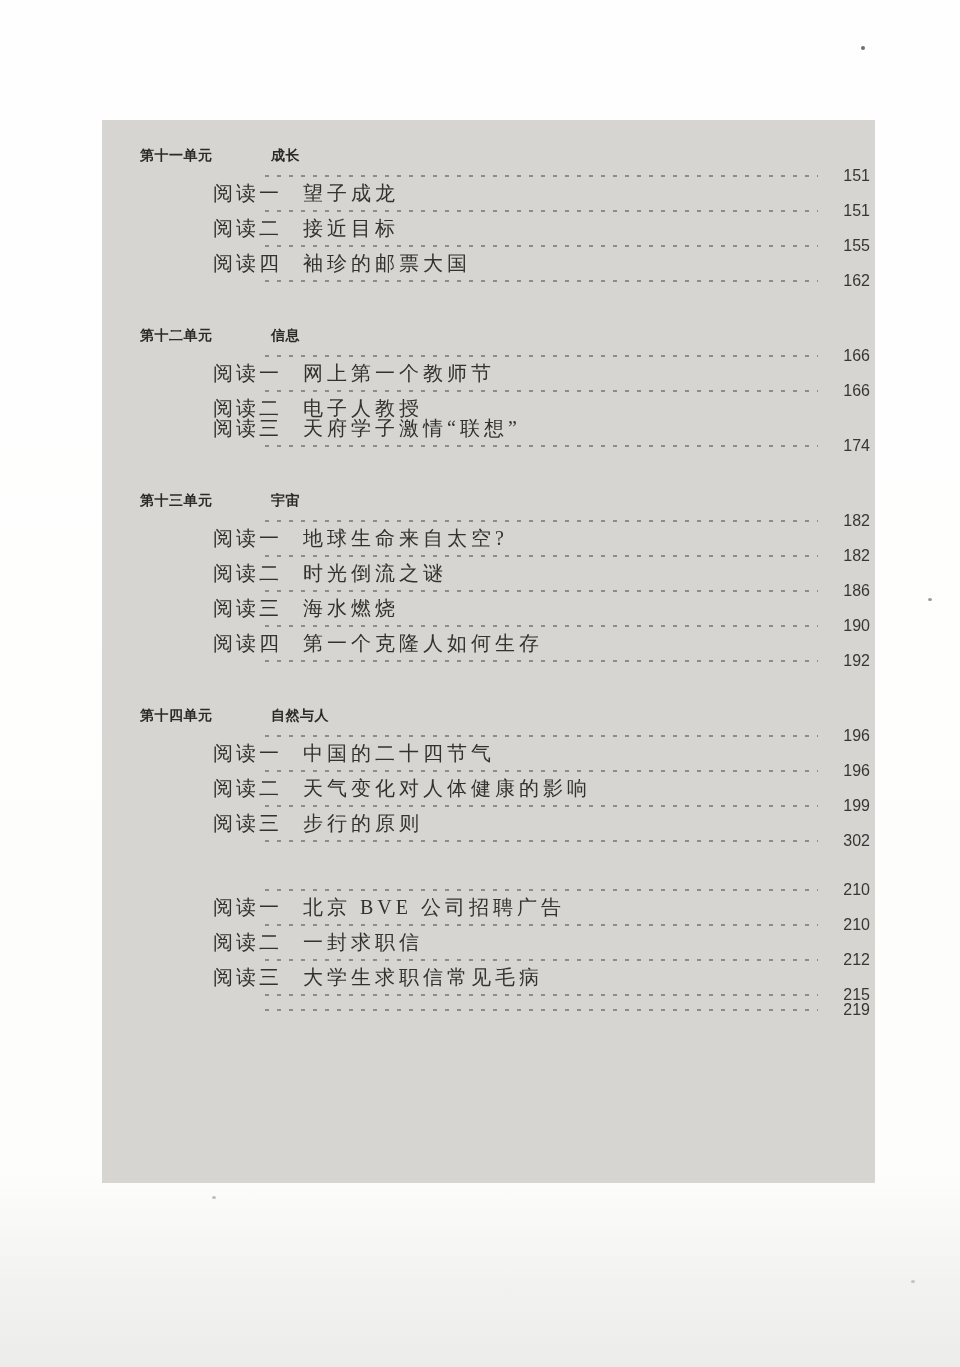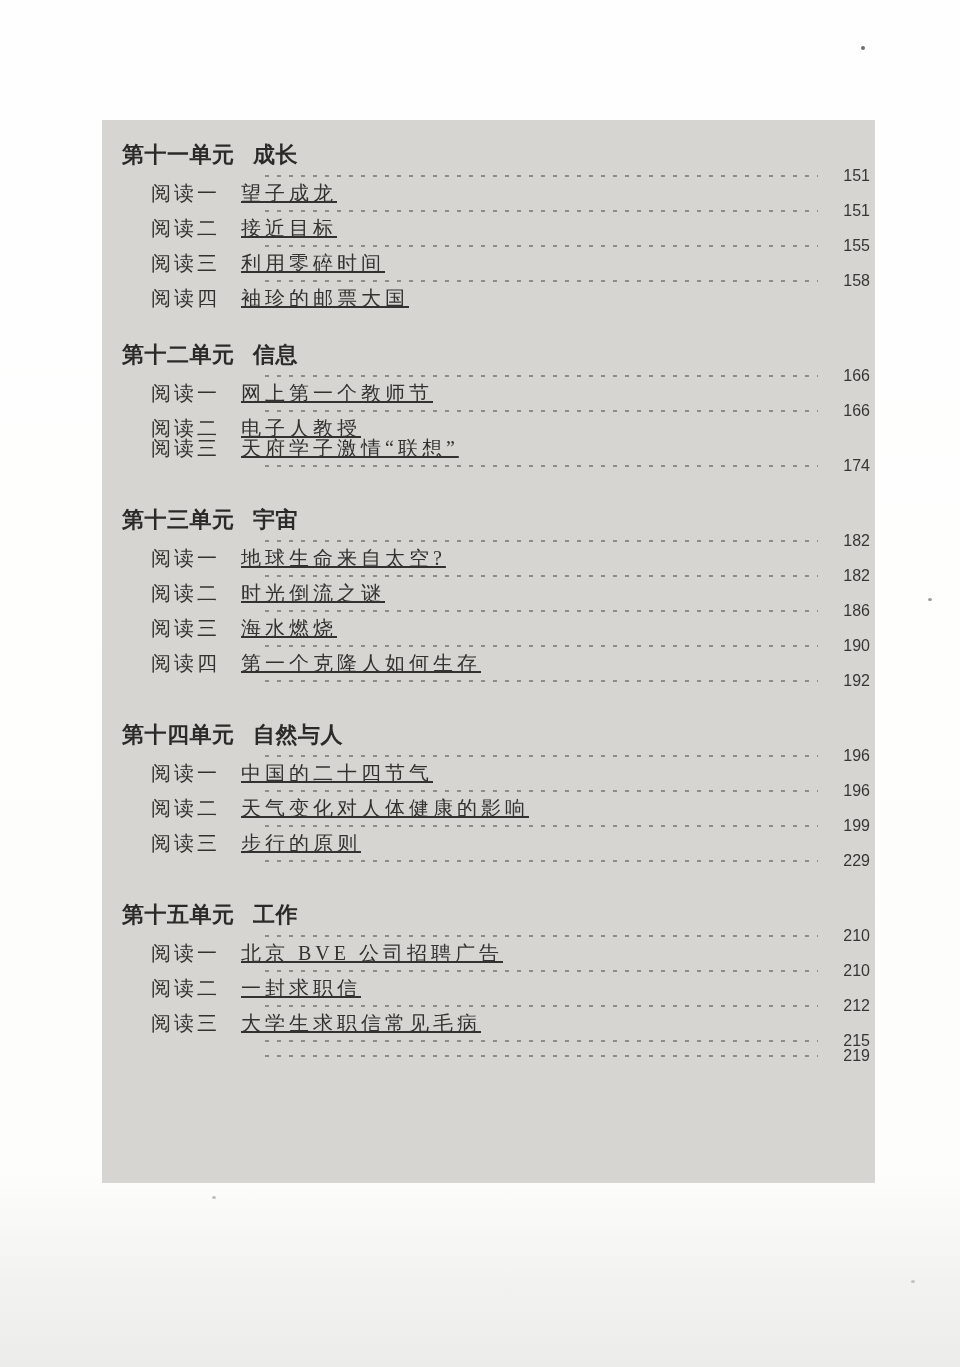--- a/index.html
+++ b/index.html
@@ -24,37 +24,36 @@
     position:absolute;
     left:102px;top:120px;
     width:773px;height:1063px;
     background:var(--scan-bg);
     box-sizing:border-box;
     padding-top:22px;
   }
   .unit{margin-bottom:34px;}
   .unit:last-child{margin-bottom:0;}
   .header-row{
-    padding-left:20px;
+    padding-left:38px;
     font-family:"Liberation Sans", sans-serif;
     font-weight:bold;
-    font-size:22px;line-height:26px;
+    font-size:14px;line-height:26px;
     letter-spacing:0.5px;
     color:var(--header-color);
     white-space:nowrap;
   }
   .u-label{display:inline-block;width:131px;}
   .reading-row{
-    padding-left:49px;
+    padding-left:111px;
     font-family:"Liberation Serif", serif;
     font-size:20px;line-height:20px;
     letter-spacing:4px;
     color:var(--text-color);
     white-space:nowrap;
-    text-decoration:underline;
   }
   .r-label{display:inline-block;width:90px;letter-spacing:3px;}
   .leader{
     display:flex;align-items:center;
     height:15px;
     margin-left:163px;
   }
   .dots{
     flex:1;height:2px;
     background:repeating-linear-gradient(90deg,var(--leader-color) 0 4px,transparent 4px 12px);
@@ -104,30 +103,27 @@
   </div>
 
   <div class="reading">
     <div class="row reading-row"><span class="r-label">阅读二</span><span class="r-title">接近目标</span></div>
     <div class="leader">
       <span class="dots"></span>
       <span class="pnum">155</span>
     </div>
   </div>
 
-  <div class="reading">
-    <div class="row reading-row"><span class="r-label">阅读三</span><span class="r-title">利用零碎时间</span></div>
-    <div class="leader">
-      <span class="dots"></span>
-      <span class="pnum">158</span>
-    </div>
-  </div>
 
   <div class="reading">
     <div class="row reading-row"><span class="r-label">阅读四</span><span class="r-title">袖珍的邮票大国</span></div>
+    <div class="leader">
+      <span class="dots"></span>
+      <span class="pnum">162</span>
+    </div>
   </div>
 </section>
 
   <section class="unit">
     <div class="row header-row"><span class="u-label">第十二单元</span><span class="u-title">信息</span></div>
     <div class="leader">
       <span class="dots"></span>
       <span class="pnum">166</span>
     </div>
 
@@ -213,28 +209,27 @@
     <div class="leader">
       <span class="dots"></span>
       <span class="pnum">199</span>
     </div>
   </div>
 
   <div class="reading">
     <div class="row reading-row"><span class="r-label">阅读三</span><span class="r-title">步行的原则</span></div>
     <div class="leader">
       <span class="dots"></span>
-      <span class="pnum">229</span>
-    </div>
-  </div>
-
-</section>
-
-  <section class="unit">
-    <div class="row header-row"><span class="u-label">第十五单元</span><span class="u-title">工作</span></div>
+      <span class="pnum">302</span>
+    </div>
+  </div>
+
+</section>
+
+  <section class="unit">
     <div class="leader">
       <span class="dots"></span>
       <span class="pnum">210</span>
     </div>
 
   <div class="reading">
     <div class="row reading-row"><span class="r-label">阅读一</span><span class="r-title">北京 BVE 公司招聘广告</span></div>
     <div class="leader">
       <span class="dots"></span>
       <span class="pnum">210</span>

